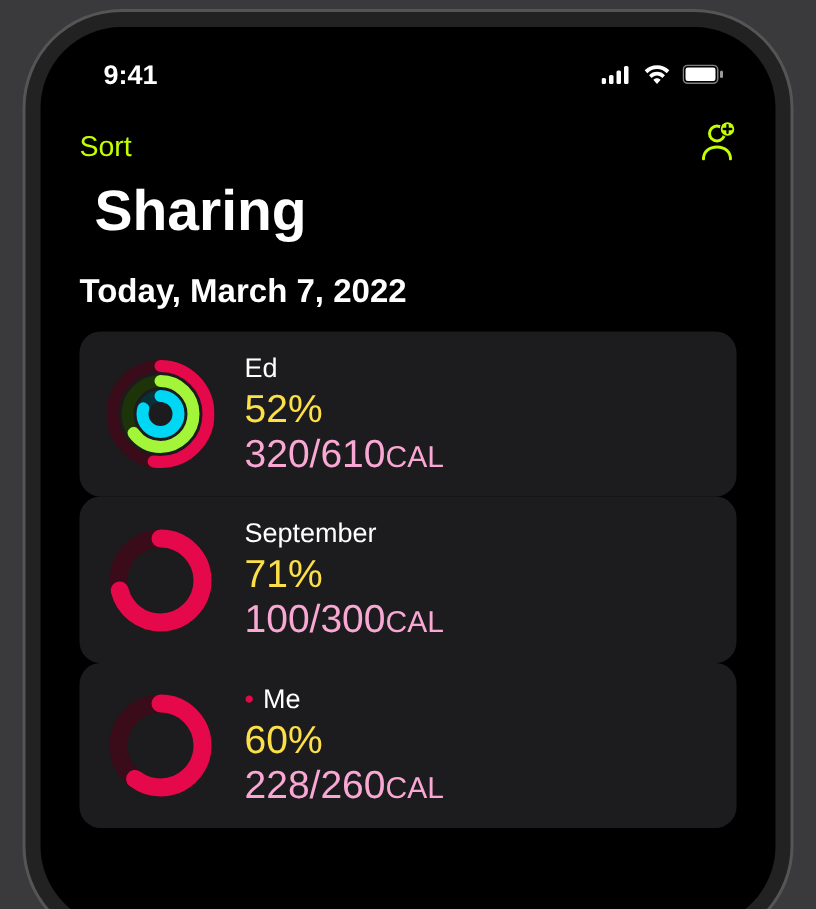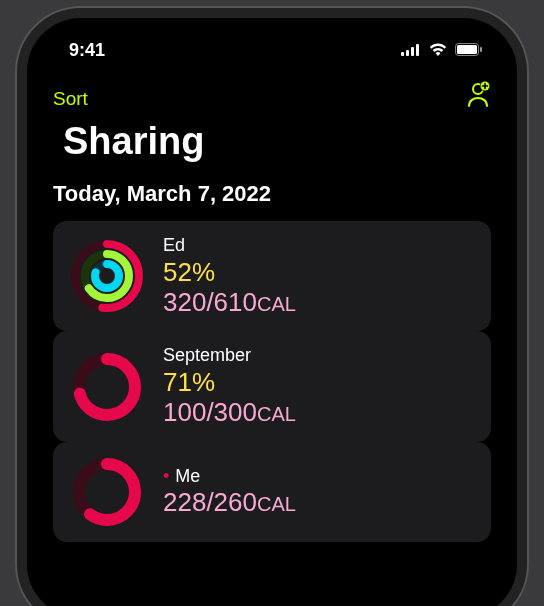--- a/index.html
+++ b/index.html
@@ -214,18 +214,19 @@
 
     <div class="card">
       <div class="ring-wrap">
         <svg width="72" height="72" viewBox="0 0 72 72">
           <circle cx="36" cy="36" r="28" fill="none" stroke="#3a0b18" stroke-width="12"></circle>
           <circle cx="36" cy="36" r="28" fill="none" stroke="#e5094b" stroke-width="12" stroke-linecap="round" transform="rotate(-90 36 36)" stroke-dasharray="176 176" stroke-dashoffset="70"></circle>
         </svg>
       </div>
       <div class="info">
         <div class="name"><span class="me-dot">•</span><span>Me</span></div>
+        <div class="pct">60%</div>
         <div class="cal"><span>228/260</span><span class="cal-unit">CAL</span></div>
       </div>
     </div>
 
   </div>
 </div>
 
 </body></html>

